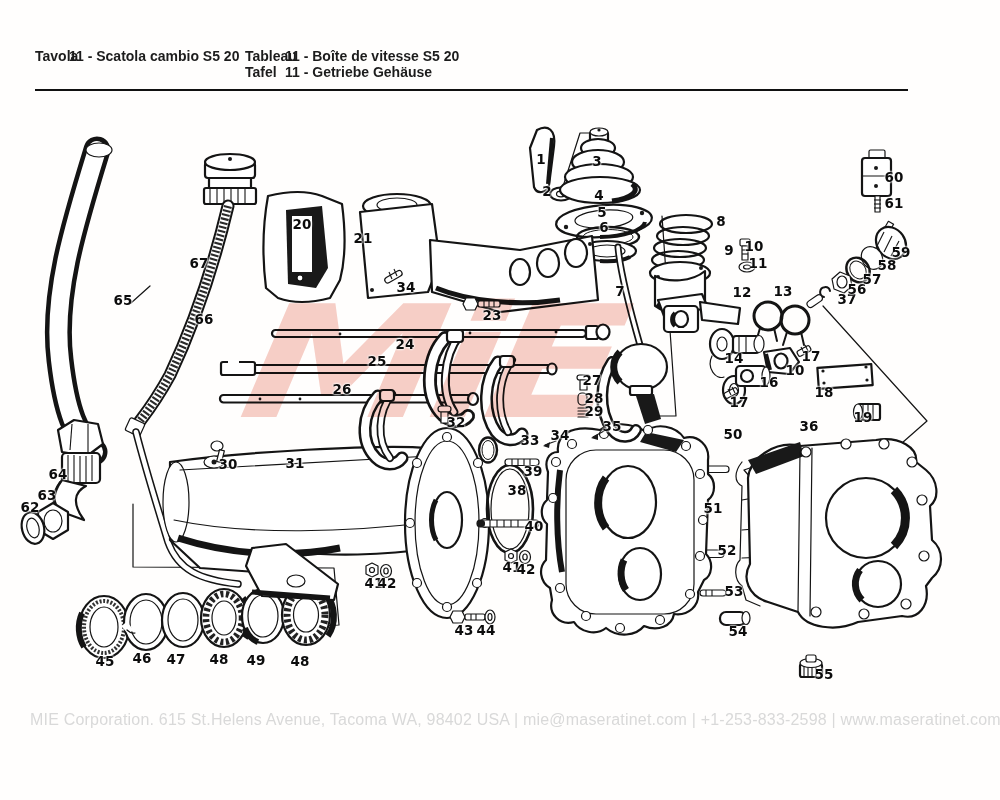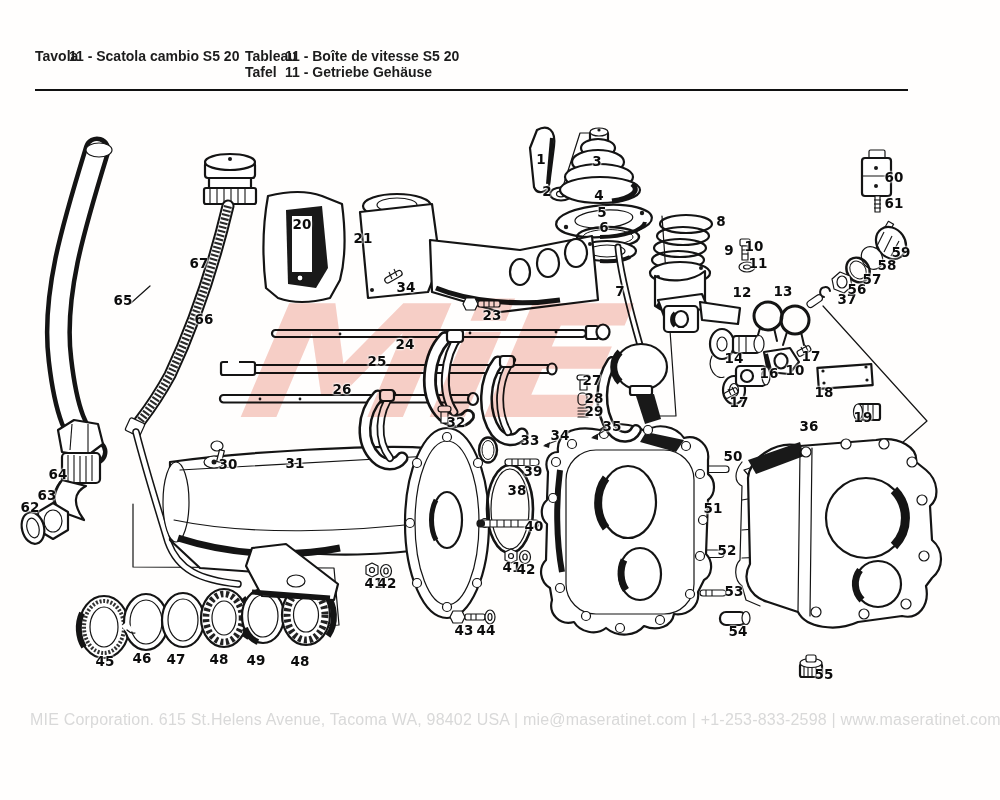--- a/index.html
+++ b/index.html
@@ -600,21 +600,21 @@
       <div class="callout" style="left: 604px; top: 227px;">6</div>
       <div class="callout" style="left: 620px; top: 291px;">7</div>
       <div class="callout" style="left: 721px; top: 221px;">8</div>
       <div class="callout" style="left: 729px; top: 250px;">9</div>
       <div class="callout" style="left: 754px; top: 246px;">10</div>
       <div class="callout" style="left: 758px; top: 263px;">11</div>
       <div class="callout" style="left: 742px; top: 292px;">12</div>
       <div class="callout" style="left: 783px; top: 291px;">13</div>
       <div class="callout" style="left: 734px; top: 358px;">14</div>
       <div class="callout" style="left: 795px; top: 370px;">10</div>
-      <div class="callout" style="left: 769px; top: 373px;">16</div>
+      <div class="callout" style="left: 769px; top: 382px;">16</div>
       <div class="callout" style="left: 739px; top: 402px;">17</div>
       <div class="callout" style="left: 811px; top: 356px;">17</div>
       <div class="callout" style="left: 824px; top: 392px;">18</div>
       <div class="callout" style="left: 863px; top: 417px;">19</div>
       <div class="callout" style="left: 302px; top: 224px;">20</div>
       <div class="callout" style="left: 363px; top: 238px;">21</div>
       <div class="callout" style="left: 406px; top: 287px;">34</div>
       <div class="callout" style="left: 492px; top: 315px;">23</div>
       <div class="callout" style="left: 405px; top: 344px;">24</div>
       <div class="callout" style="left: 377px; top: 361px;">25</div>
@@ -638,21 +638,21 @@
       <div class="callout" style="left: 512px; top: 567px;">41</div>
       <div class="callout" style="left: 526px; top: 569px;">42</div>
       <div class="callout" style="left: 464px; top: 630px;">43</div>
       <div class="callout" style="left: 486px; top: 630px;">44</div>
       <div class="callout" style="left: 105px; top: 661px;">45</div>
       <div class="callout" style="left: 142px; top: 658px;">46</div>
       <div class="callout" style="left: 176px; top: 659px;">47</div>
       <div class="callout" style="left: 219px; top: 659px;">48</div>
       <div class="callout" style="left: 256px; top: 660px;">49</div>
       <div class="callout" style="left: 300px; top: 661px;">48</div>
-      <div class="callout" style="left: 717px; top: 456px; padding-left: 32px;">50</div>
+      <div class="callout" style="left: 717px; top: 434px; padding-left: 32px;">50</div>
       <div class="callout" style="left: 713px; top: 508px;">51</div>
       <div class="callout" style="left: 727px; top: 550px;">52</div>
       <div class="callout" style="left: 734px; top: 591px;">53</div>
       <div class="callout" style="left: 738px; top: 631px;">54</div>
       <div class="callout" style="left: 824px; top: 674px;">55</div>
       <div class="callout" style="left: 857px; top: 289px;">56</div>
       <div class="callout" style="left: 872px; top: 279px;">57</div>
       <div class="callout" style="left: 887px; top: 265px;">58</div>
       <div class="callout" style="left: 901px; top: 252px;">59</div>
       <div class="callout" style="left: 894px; top: 177px;">60</div>

